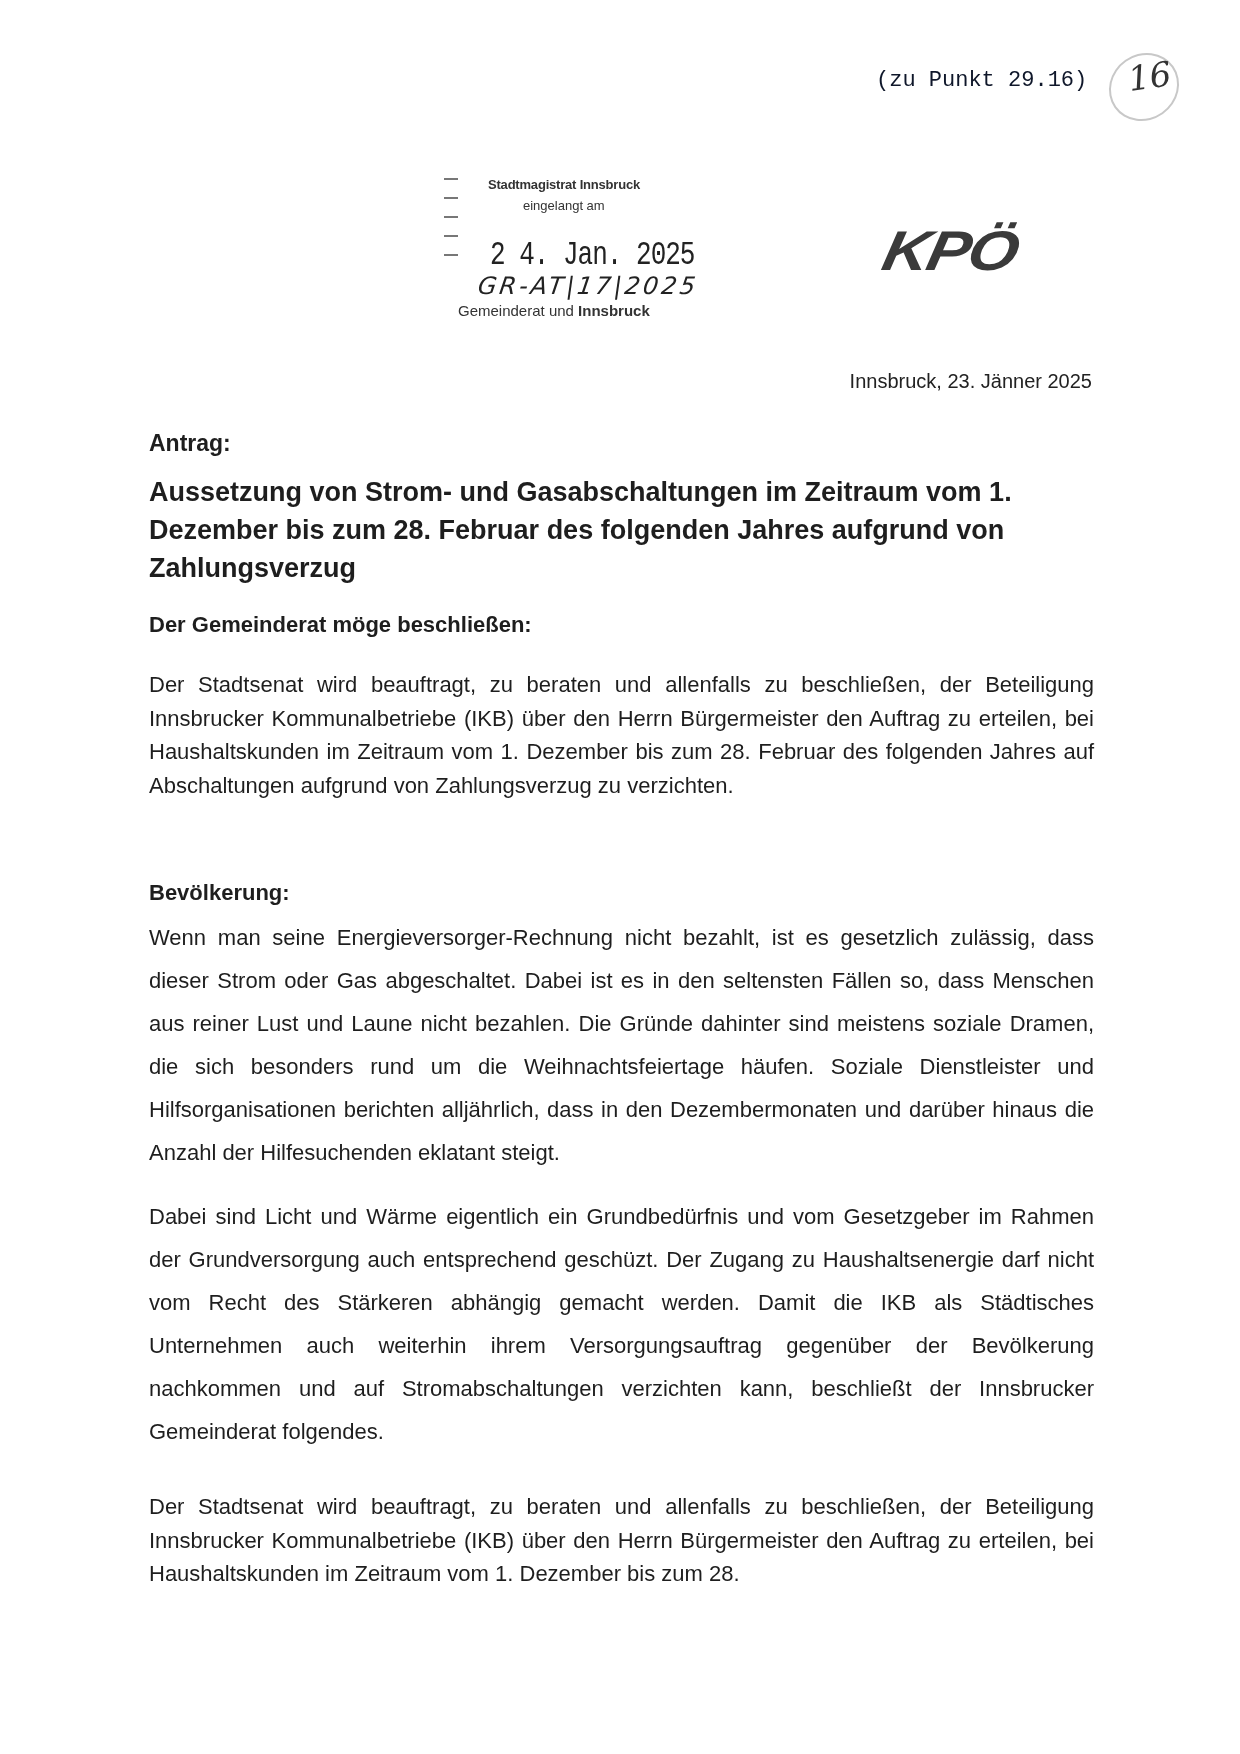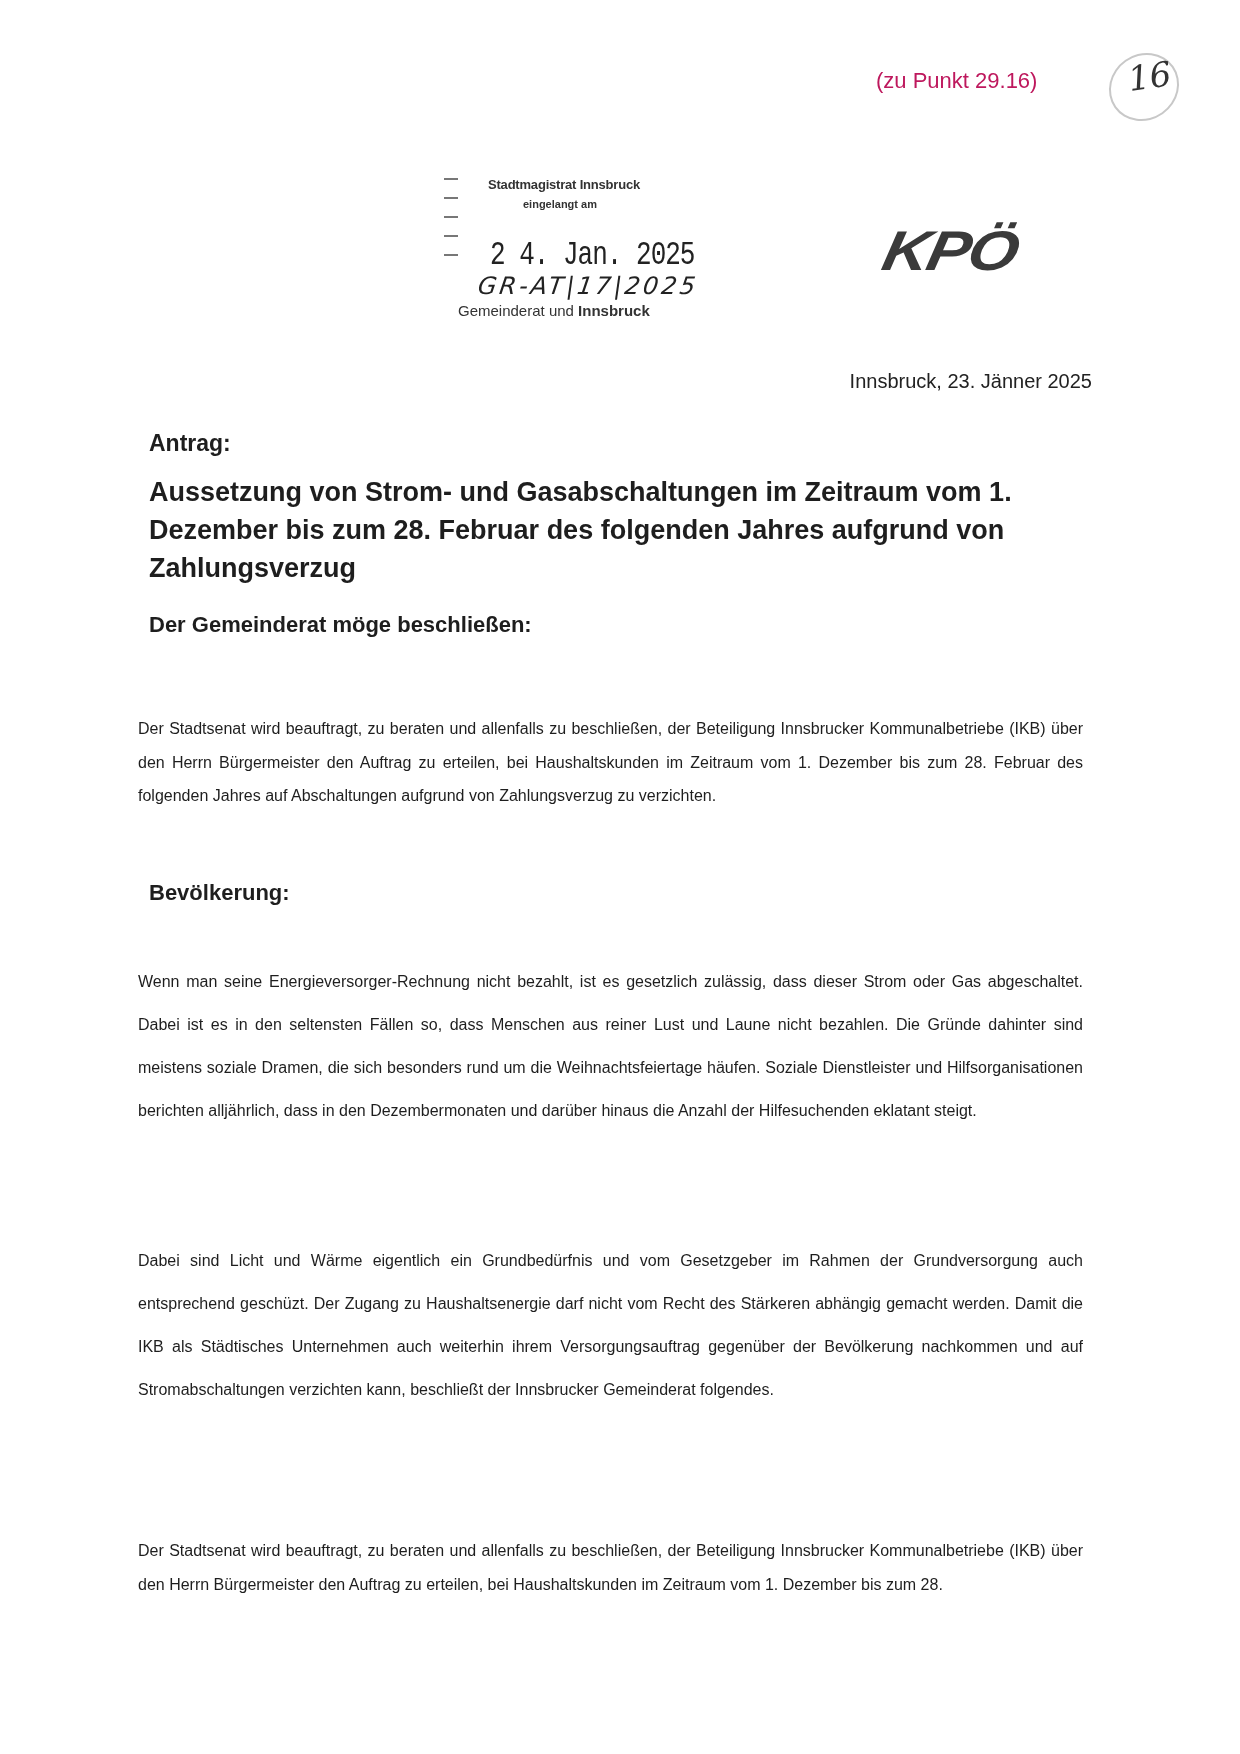--- a/index.html
+++ b/index.html
@@ -1,34 +1,34 @@
 <!DOCTYPE html>
 <html><head>
   <meta charset="utf-8">
   <style>
     html, body { margin: 0; padding: 0; background: #ffffff; }
     body { width: 1240px; height: 1754px; position: relative; overflow: hidden; color: #1e1e1e; font-family: "Liberation Sans", sans-serif; }
     .abs { position: absolute; }
-    .ref { left: 876px; top: 68px; font-size: 22px; color: #be185d; }
+    .ref { left: 876px; top: 68px; font-size: 22px; color: #0f172a; font-family: Liberation Mono, monospace; }
     .pagenum { left: 1108px; top: 54px; width: 68px; height: 62px; border: 2px solid #c8c8c8; border-radius: 50%; transform: rotate(-35deg); }
     .pagenum-text { left: 1128px; top: 56px; font-family: "DejaVu Serif", serif; font-style: italic; font-size: 34px; color: #333; transform: rotate(-8deg); }
     .stamp-ticks { left: 444px; top: 178px; width: 20px; }
     .stamp-ticks div { height: 2px; background: #777; width: 14px; margin-bottom: 17px; }
     .stamp-l1 { left: 488px; top: 177px; font-size: 13px; font-weight: bold; color: #333; letter-spacing: -0.2px; }
-    .stamp-l2 { left: 523px; top: 198px; font-size: 11px; color: #333; font-weight: bold; }
+    .stamp-l2 { left: 523px; top: 198px; font-size: 13px; color: #333; }
     .stamp-date { left: 490px; top: 240px; font-family: "Liberation Mono", monospace; font-size: 26px; color: #222; transform: scaleY(1.25); letter-spacing: -1px; }
     .stamp-ref { left: 478px; top: 272px; font-family: "DejaVu Sans", sans-serif; font-style: italic; font-size: 24px; color: #222; letter-spacing: 3px; transform: skewX(-8deg); }
     .stamp-l3 { left: 458px; top: 302px; font-size: 15px; color: #333; }
     .stamp-l3 b { font-weight: bold; }
     .logo { left: 884px; top: 218px; font-family: "Liberation Sans", sans-serif; font-weight: bold; font-style: italic; font-size: 56px; color: #3a3a3a; letter-spacing: -2px; transform: skewX(-12deg) scaleX(1.15); transform-origin: left; }
     .place-date { right: 148px; top: 370px; font-size: 20px; color: #222; }
     .antrag-label { left: 149px; top: 430px; font-size: 23px; font-weight: bold; }
     .title { left: 149px; top: 473px; width: 945px; font-size: 27px; font-weight: bold; line-height: 38px; }
     .section-h { left: 149px; font-size: 22px; font-weight: bold; }
-    .para { left: 138px; width: 945px; font-size: 16px; line-height: 33.5px; text-align: justify; text-align-last: left; margin-top: 44px; }
+    .para { left: 149px; width: 945px; font-size: 22px; line-height: 33.5px; text-align: justify; text-align-last: left; }
     .para.wide { line-height: 43px; }
   </style>
 </head>
 <body>
 
 <div class="abs ref">(zu Punkt 29.16)</div>
 <div class="abs pagenum"></div>
 <div class="abs pagenum-text">16</div>
 
 <div class="abs stamp-ticks">

